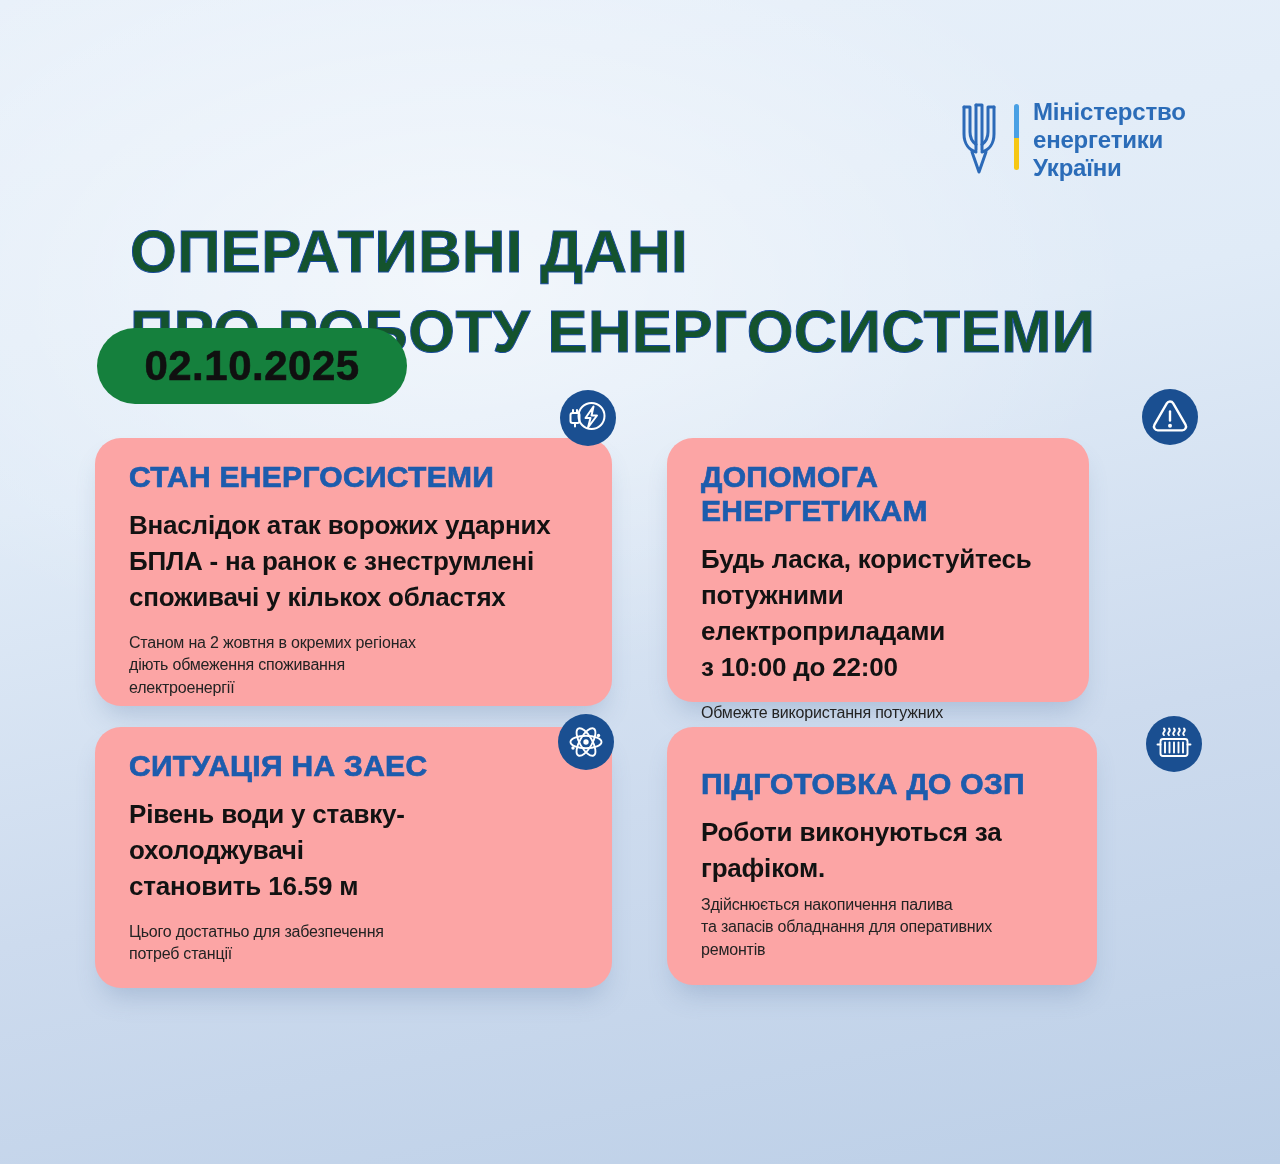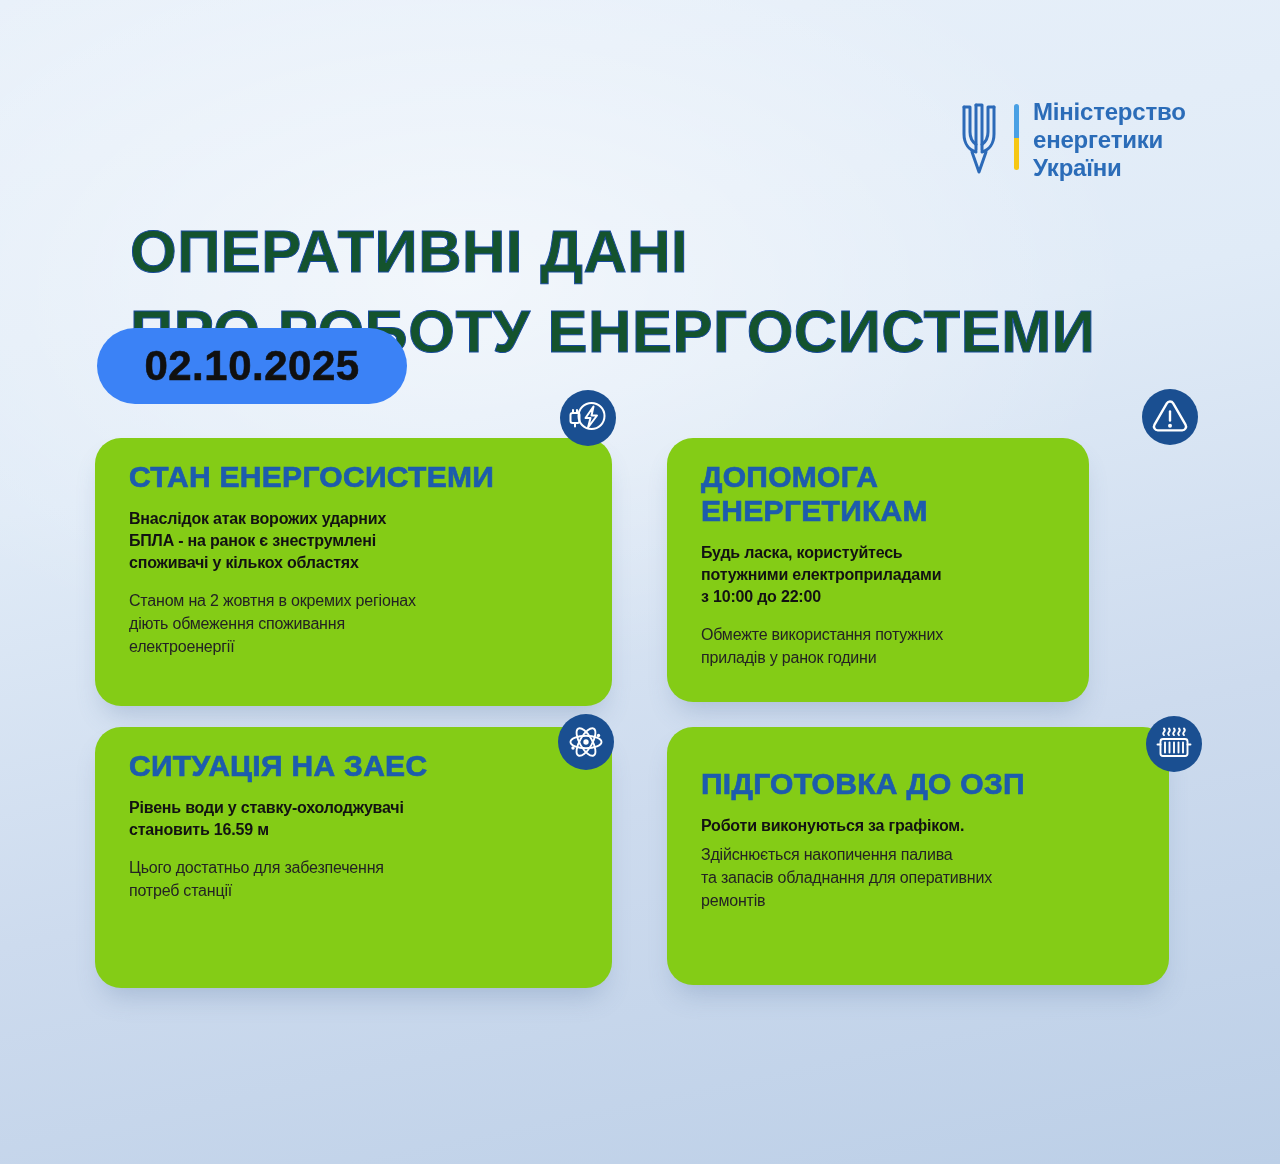--- a/index.html
+++ b/index.html
@@ -33,50 +33,50 @@
     font-size: 60px; font-weight: 700; color: #14532d;
     line-height: 1.33; letter-spacing: 0.5px;
     white-space: pre-line;
     -webkit-text-stroke: 1px #17499b;
   }
 
   
   .date-badge {
     position: absolute; left: 97px; top: 328px;
     width: 310px; height: 76px;
-    background: #3b82f6; border-radius: 40px;
+    background: #15803d; border-radius: 40px;
     display: flex; align-items: center; justify-content: center;
     font-size: 42px; font-weight: 700; color: #101010;
     letter-spacing: 0.5px;
     -webkit-text-stroke: 0.6px #101010;
   }
 
   
   .card {
     position: absolute;
-    background: #84cc16;
+    background: #fca5a5;
     border-radius: 26px;
     padding: 22px 34px 28px 34px;
     box-sizing: border-box;
     box-shadow: 0 16px 26px -8px rgba(86, 116, 158, 0.30);
   }
   #card-energy { left: 95px;  top: 438px; width: 517px; height: 268px; }
   #card-help   { left: 667px; top: 438px; width: 422px; height: 264px; }
   #card-zaes   { left: 95px;  top: 727px; width: 517px; height: 261px; }
-  #card-ozp    { left: 667px; top: 727px; width: 502px; height: 258px; padding-top: 40px; }
+  #card-ozp    { left: 667px; top: 727px; width: 430px; height: 258px; padding-top: 40px; }
 
   .card-heading {
     margin: 0 0 14px 0;
     font-size: 30px; font-weight: 700; color: #1d5cad;
     letter-spacing: 0.3px;
     -webkit-text-stroke: 0.7px #1d5cad;
   }
   .card-lead {
     margin: 0 0 16px 0;
-    font-size: 16px; font-weight: 700; color: #121212;
+    font-size: 26px; font-weight: 700; color: #121212;
     line-height: 1.38; white-space: pre-line;
     letter-spacing: -0.2px;
   }
   .card-body {
     margin: 0;
     font-size: 16px; font-weight: 400; color: #232323;
     line-height: 1.42; white-space: pre-line;
     letter-spacing: -0.2px;
   }
   #card-ozp .card-lead { margin-bottom: 7px; }

